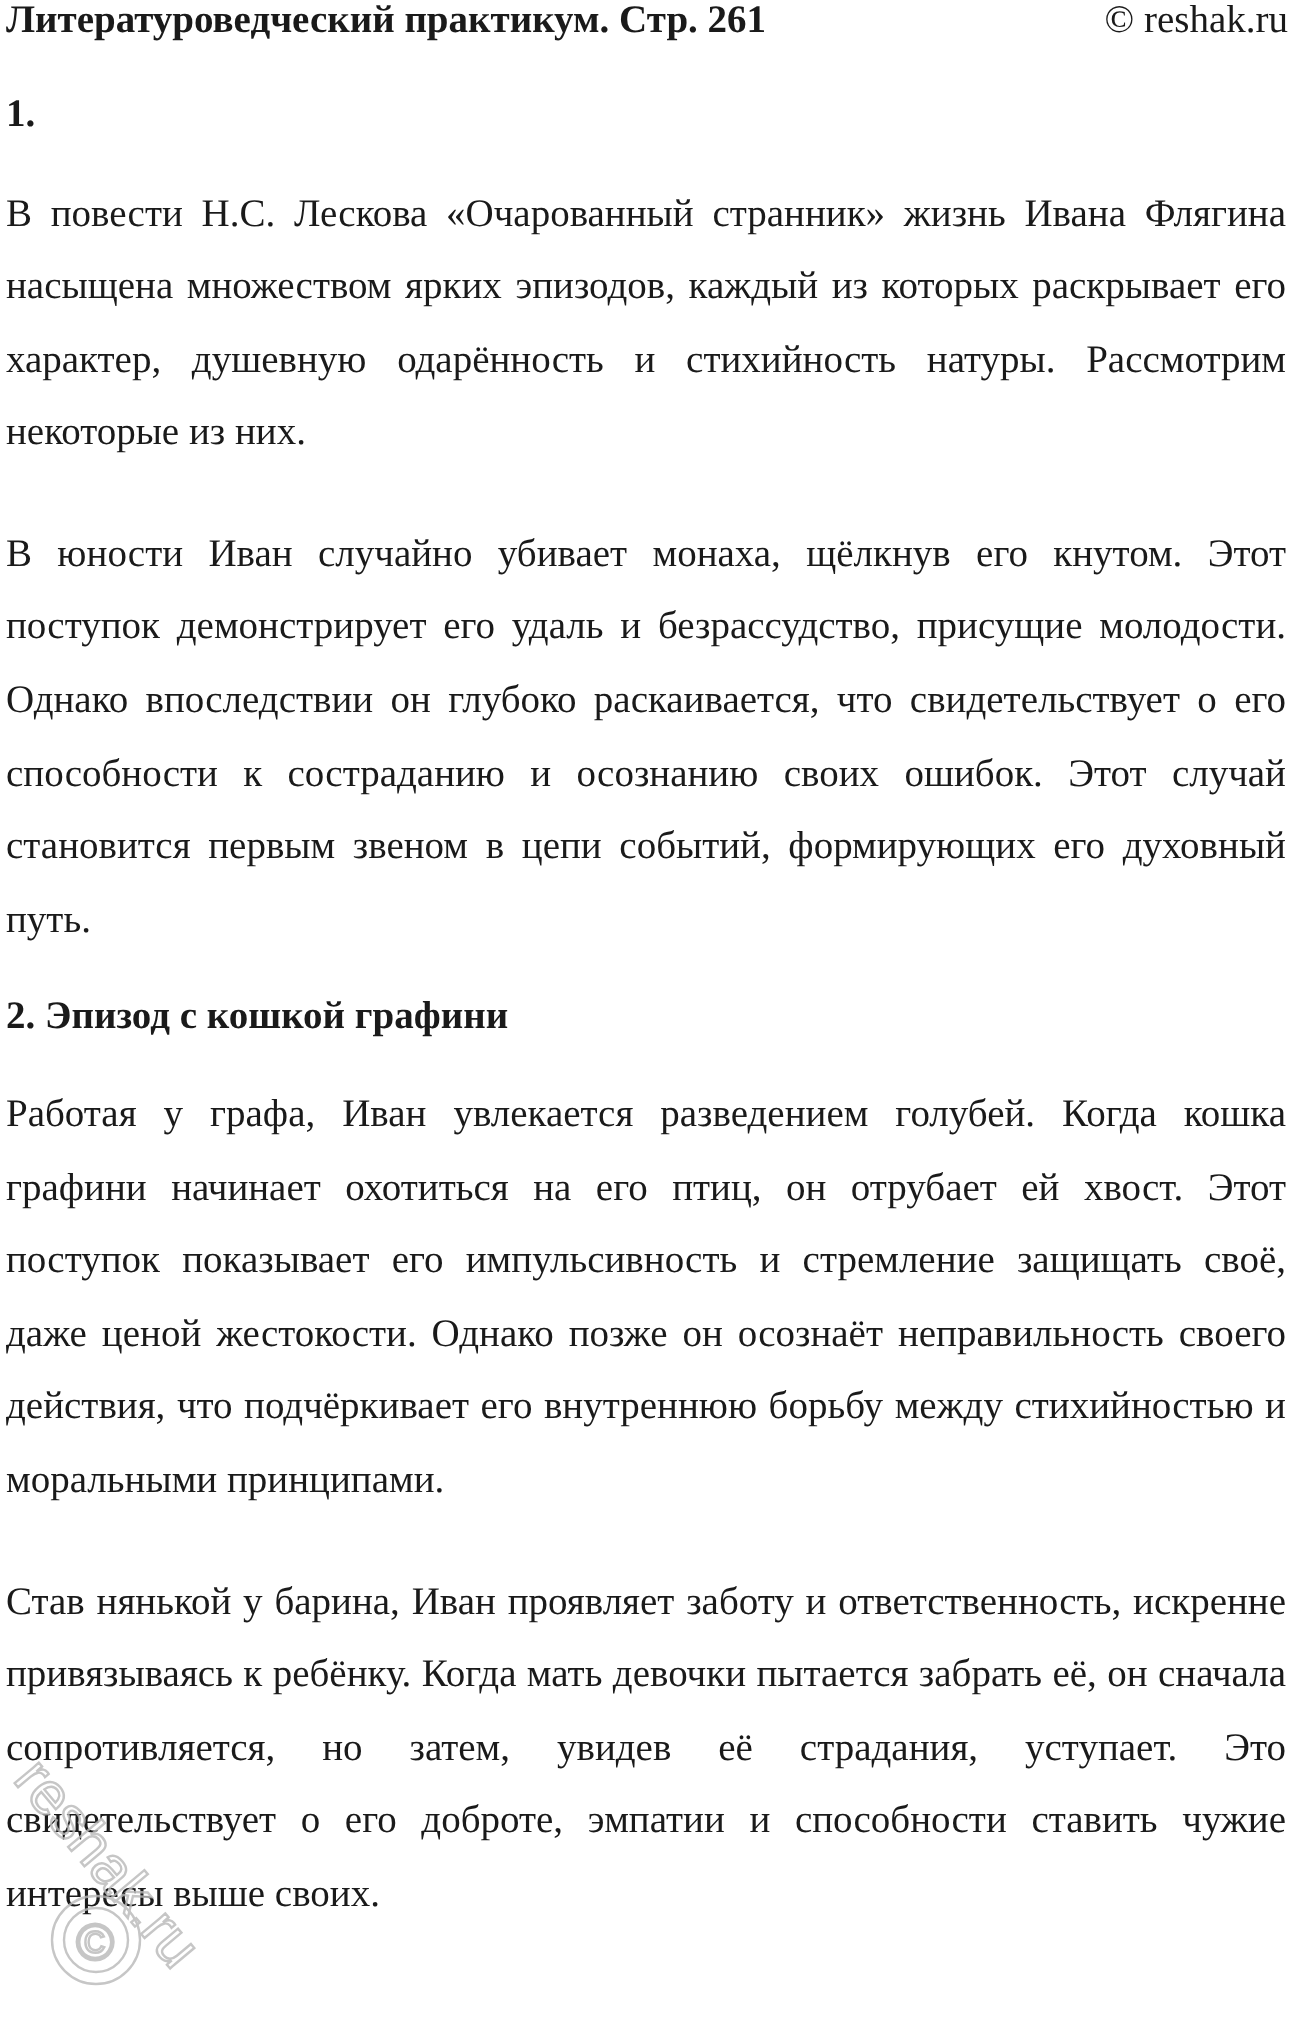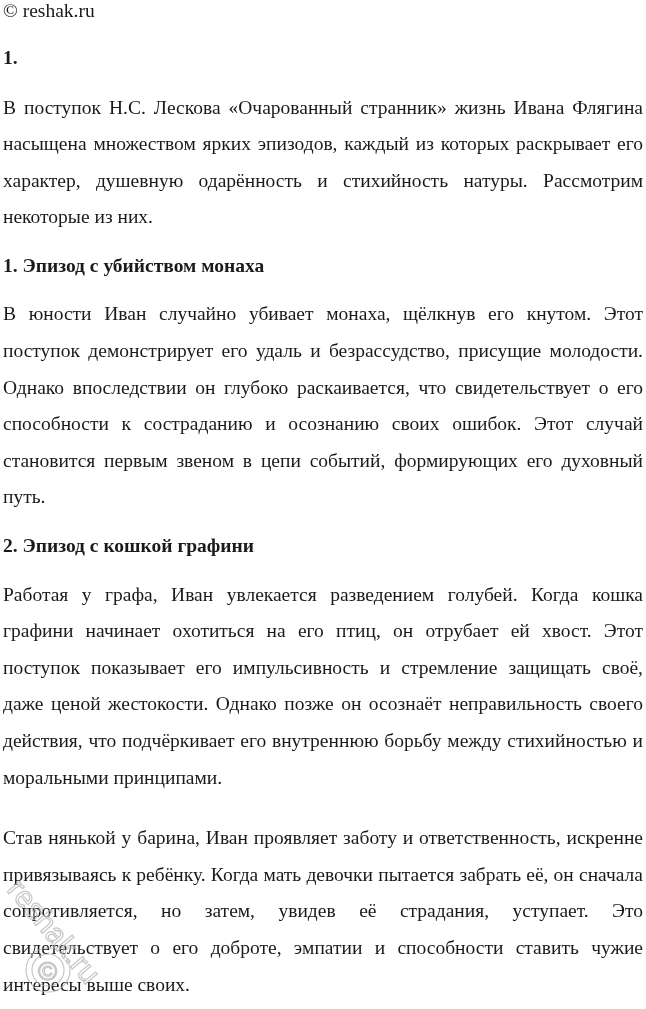--- a/index.html
+++ b/index.html
@@ -14,28 +14,28 @@
   p { margin: 0; font-size: 19.5px; line-height: 36.6px; text-align: justify; }
   h2 { margin: 0; font-size: 19.5px; line-height: 36.6px; font-weight: bold; }
   .gap { height: 12px; }
   .watermark { position: absolute; left: 0; top: 850px; width: 160px; height: 160px;
                pointer-events: none; }
 </style>
 </head>
 <body>
 
 <div class="header">
+  <span class="title">Литературоведческий практикум. Стр. 261</span>
   <span class="copyright">© reshak.ru</span>
 </div>
 
 <div class="content">
   <div class="num">1.</div>
-  <p>В поступок Н.С. Лескова «Очарованный странник» жизнь Ивана Флягина насыщена множеством ярких эпизодов, каждый из которых раскрывает его характер, душевную одарённость и стихийность натуры. Рассмотрим некоторые из них.</p>
+  <p>В повести Н.С. Лескова «Очарованный странник» жизнь Ивана Флягина насыщена множеством ярких эпизодов, каждый из которых раскрывает его характер, душевную одарённость и стихийность натуры. Рассмотрим некоторые из них.</p>
   <div class="gap"></div>
-  <h2>1. Эпизод с убийством монаха</h2>
   <div class="gap"></div>
   <p>В юности Иван случайно убивает монаха, щёлкнув его кнутом. Этот поступок демонстрирует его удаль и безрассудство, присущие молодости. Однако впоследствии он глубоко раскаивается, что свидетельствует о его способности к состраданию и осознанию своих ошибок. Этот случай становится первым звеном в цепи событий, формирующих его духовный путь.</p>
   <div class="gap"></div>
   <h2>2. Эпизод с кошкой графини</h2>
   <div class="gap"></div>
   <p>Работая у графа, Иван увлекается разведением голубей. Когда кошка графини начинает охотиться на его птиц, он отрубает ей хвост. Этот поступок показывает его импульсивность и стремление защищать своё, даже ценой жестокости. Однако позже он осознаёт неправильность своего действия, что подчёркивает его внутреннюю борьбу между стихийностью и моральными принципами.</p>
   <div class="gap"></div>
   <div class="gap"></div>
   <p>Став нянькой у барина, Иван проявляет заботу и ответственность, искренне привязываясь к ребёнку. Когда мать девочки пытается забрать её, он сначала сопротивляется, но затем, увидев её страдания, уступает. Это свидетельствует о его доброте, эмпатии и способности ставить чужие интересы выше своих.</p>
 </div>

